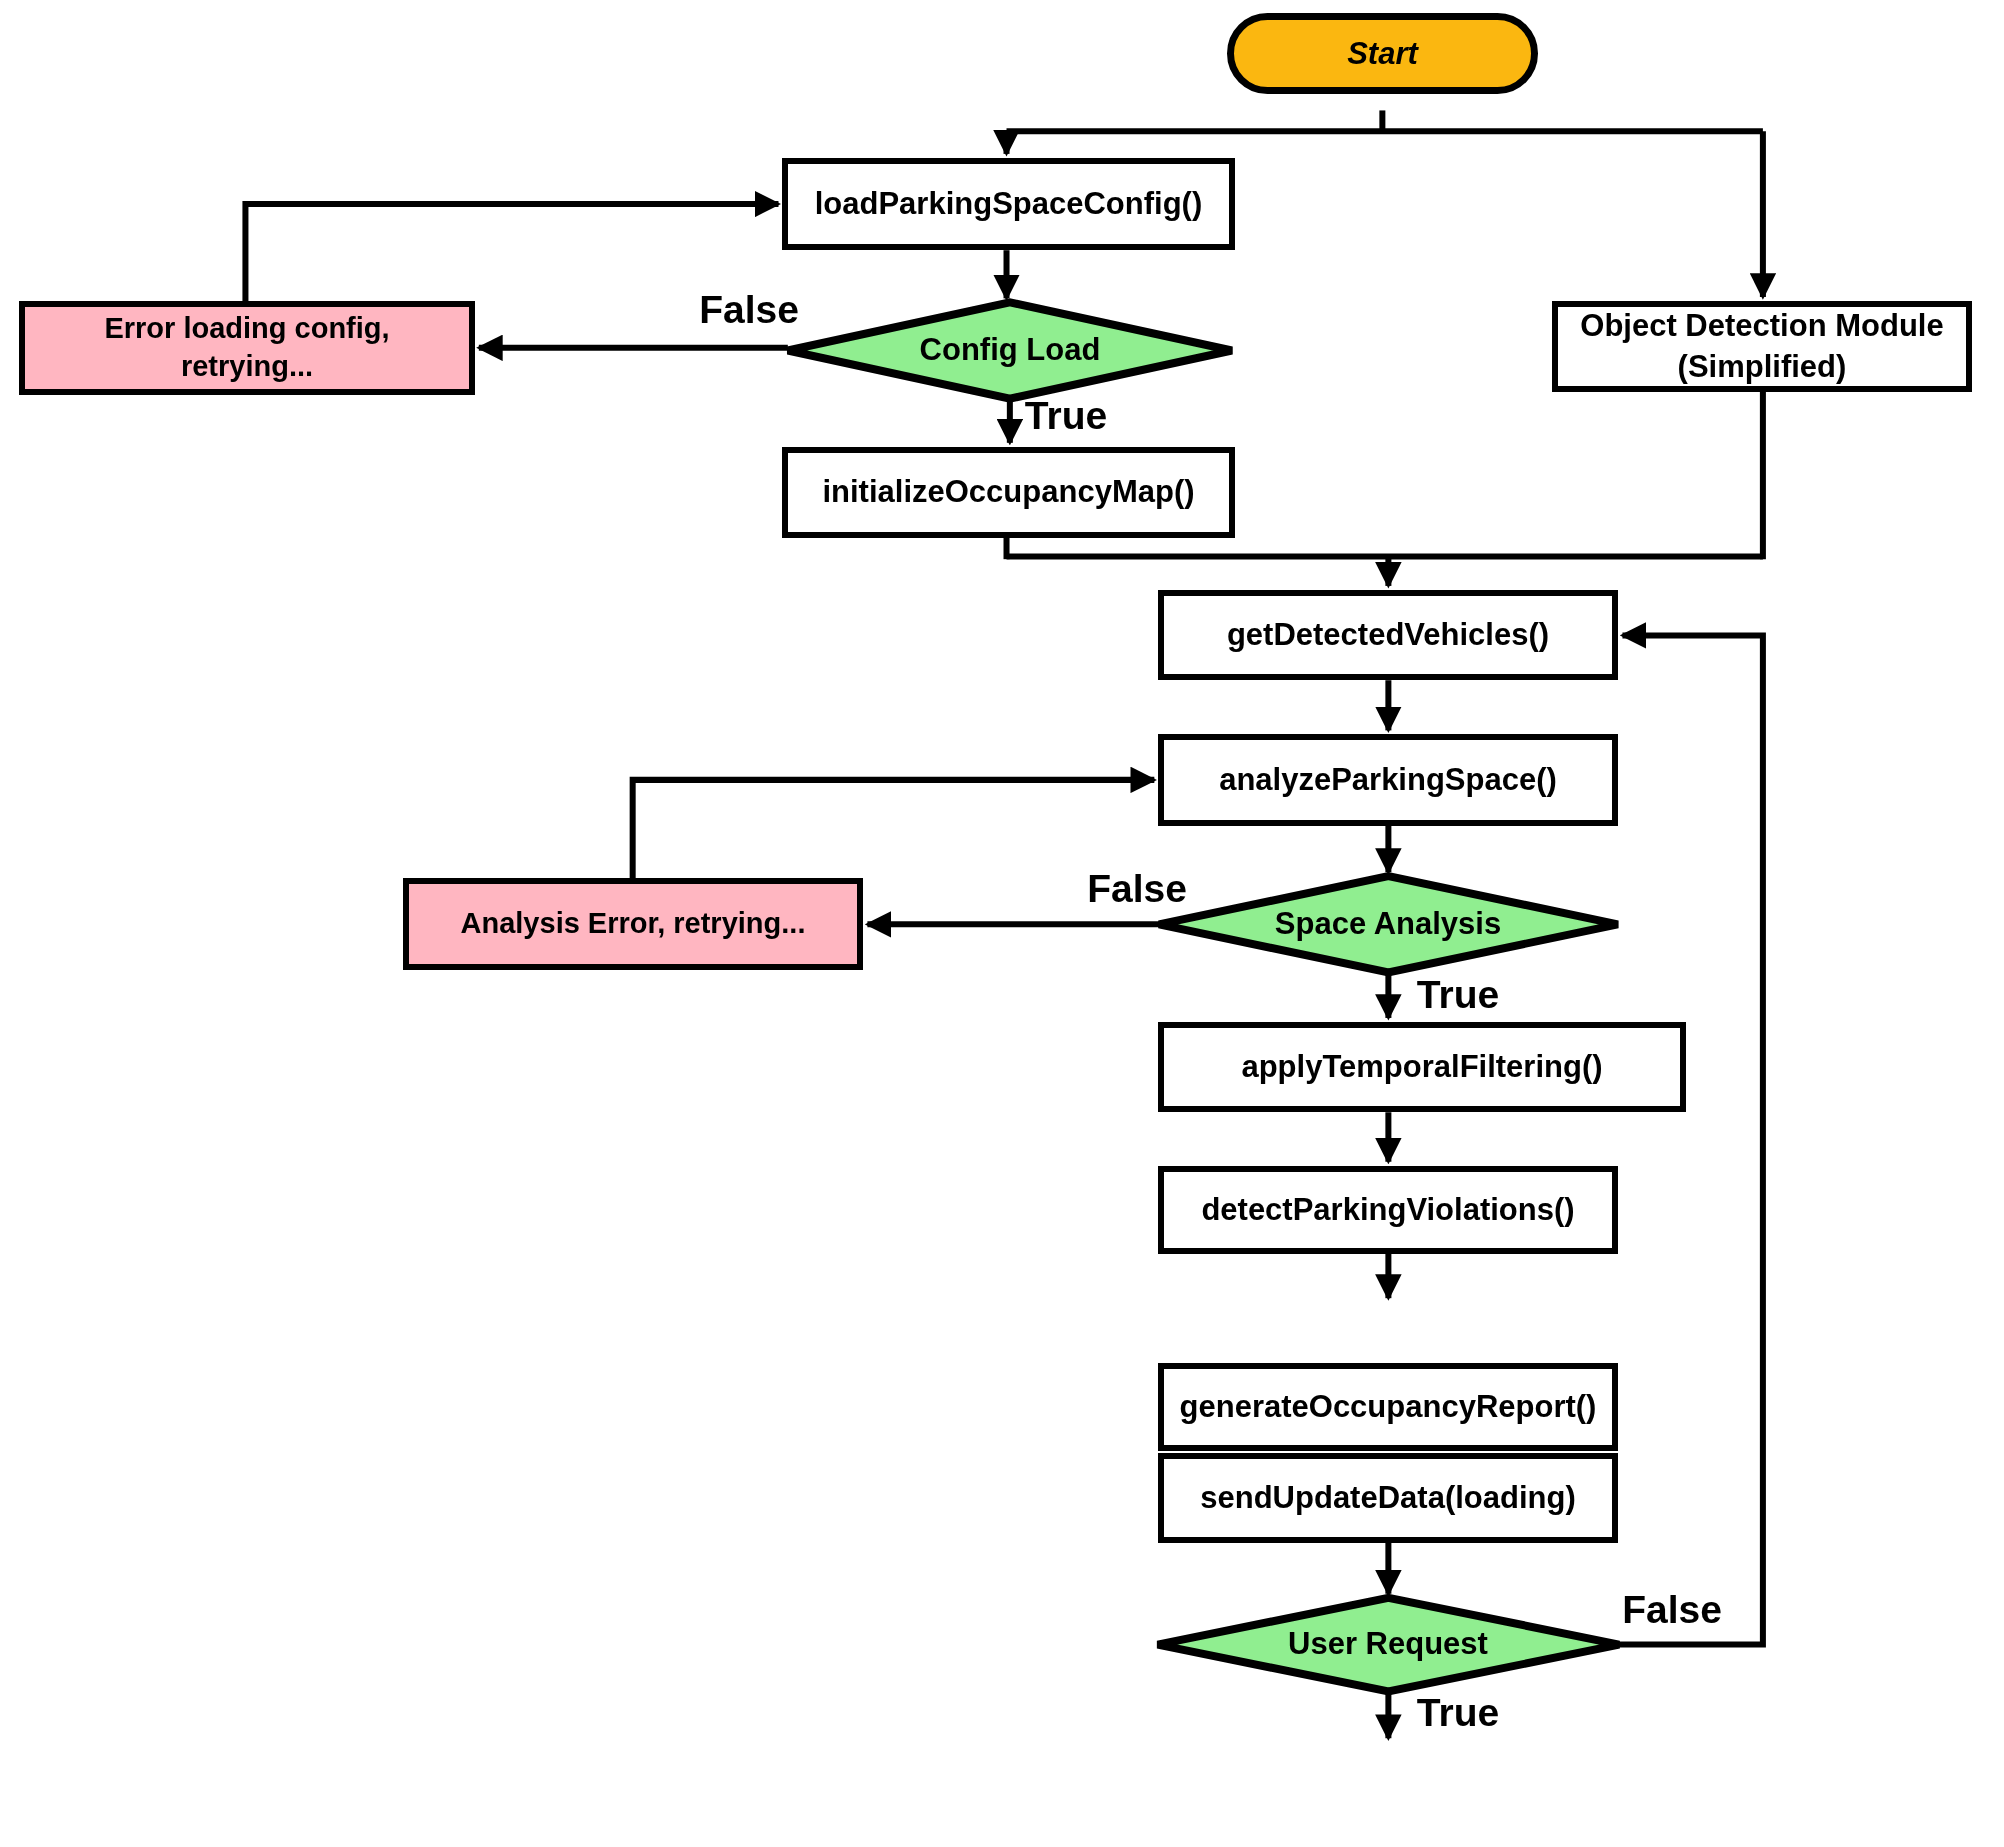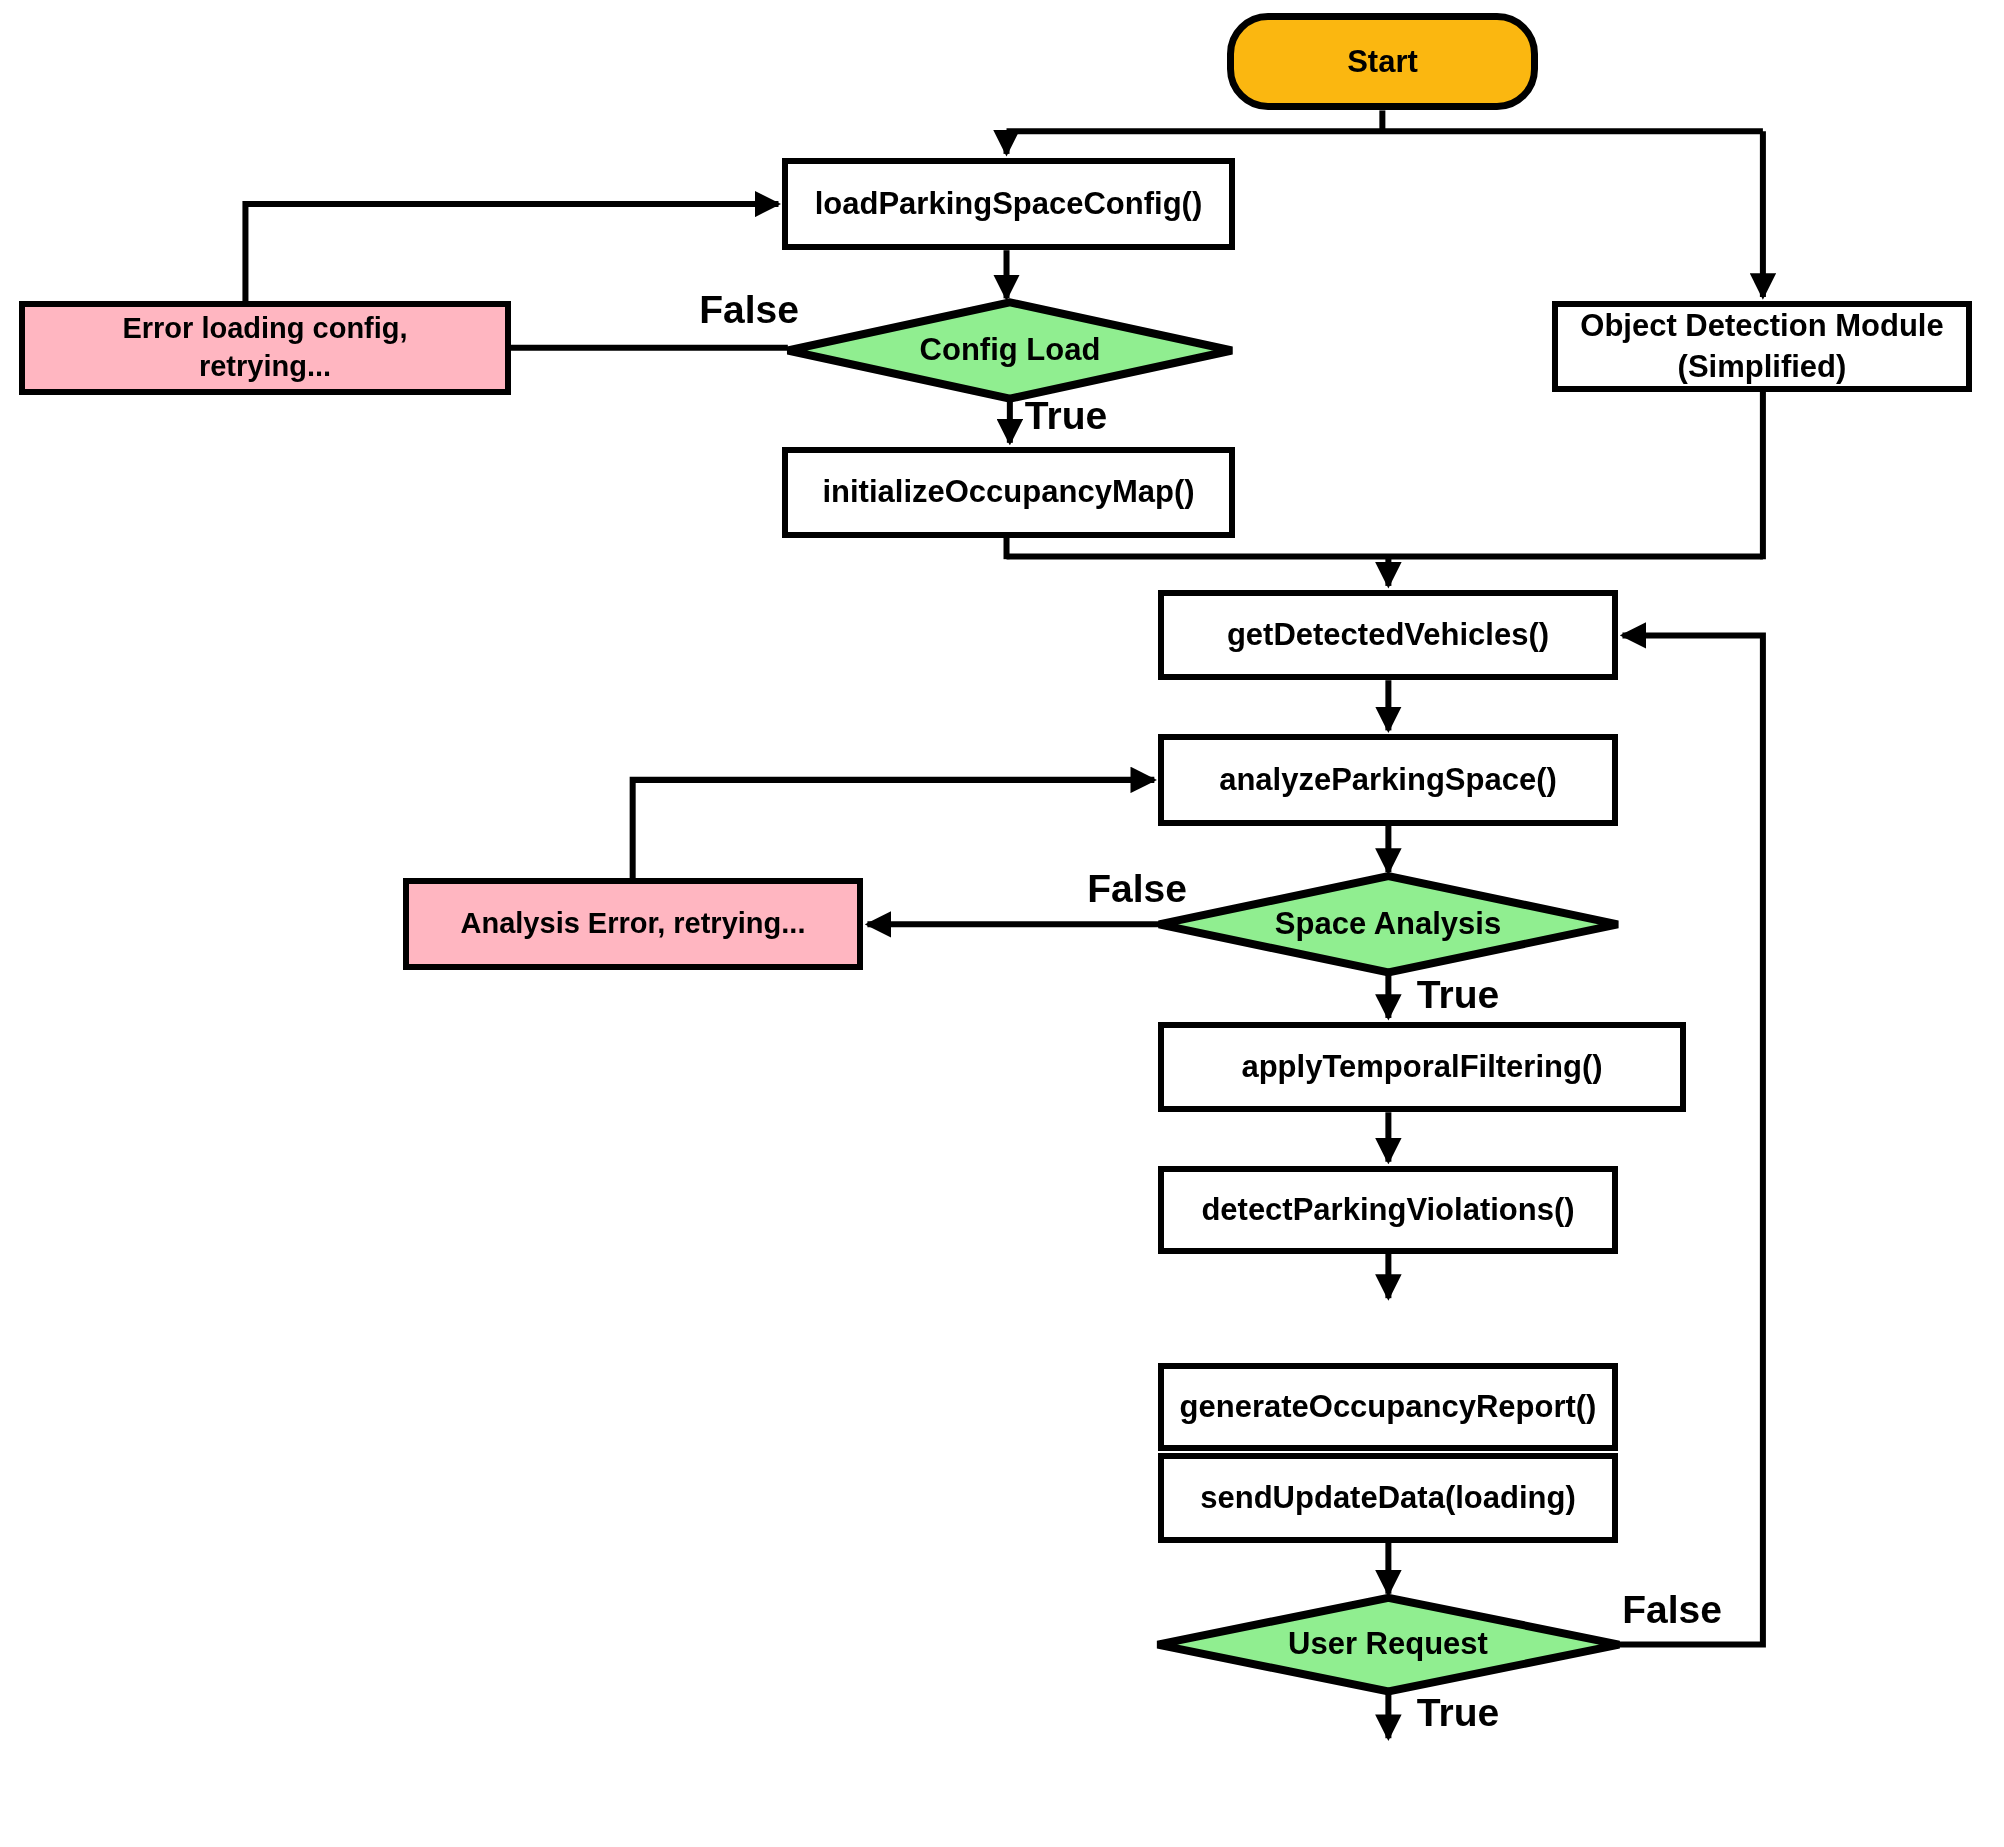--- a/index.html
+++ b/index.html
@@ -114,21 +114,21 @@
     <polyline class="edge" marker-end="url(#arrow)" points="2076,2078 2076,2166"></polyline>
     <polyline class="edge" marker-end="url(#arrow)" points="2076,2307 2076,2383"></polyline>
     <polyline class="edge" marker-end="url(#arrow)" points="2421,2459 2636,2459 2636,950 2426,950"></polyline>
     <polyline class="edge" marker-end="url(#arrow)" points="2076,2529 2076,2599"></polyline>
 
     <polygon class="decision-shape" points="1178,524 1510,452 1842,524 1510,596"></polygon>
     <polygon class="decision-shape" points="1733,1382 2076,1310 2419,1382 2076,1454"></polygon>
     <polygon class="decision-shape" points="1731,2459 2076,2389 2421,2459 2076,2529"></polygon>
   </svg>
 
-  <div class="node terminal" style="left:1227px; top:13.4px; width:311px; height:97px;">
+  <div class="node terminal" style="left:1227px; top:13.4px; width:311px; height:81px;font-style:italic;">
     <span>Start</span>
   </div>
 
   <div class="node process" style="left:782px; top:158px; width:453px; height:92px;">
     <span>loadParkingSpaceConfig()</span>
   </div>
   <div class="node process" style="left:1552px; top:301px; width:420px; height:91px;">
     <span>Object Detection Module
 (Simplified)</span>
   </div>
@@ -147,21 +147,21 @@
   <div class="node process" style="left:1158px; top:1166px; width:460px; height:88px;">
     <span>detectParkingViolations()</span>
   </div>
   <div class="node process" style="left:1158px; top:1363px; width:460px; height:88px;">
     <span>generateOccupancyReport()</span>
   </div>
   <div class="node process" style="left:1158px; top:1453px; width:460px; height:90px;">
     <span>sendUpdateData(loading)</span>
   </div>
 
-  <div class="node error" style="left:19px; top:301px; width:492px; height:94px;">
+  <div class="node error" style="left:19px; top:301px; width:456px; height:94px;">
     <span>Error loading config,
 retrying...</span>
   </div>
   <div class="node error" style="left:403px; top:878px; width:460px; height:92px;">
     <span>Analysis Error, retrying...</span>
   </div>
 
   <div class="diamond-label" style="left:1010px; top:350px;">Config Load</div>
   <div class="diamond-label" style="left:1388px; top:924px;">Space Analysis</div>
   <div class="diamond-label" style="left:1388px; top:1644px;">User Request</div>

